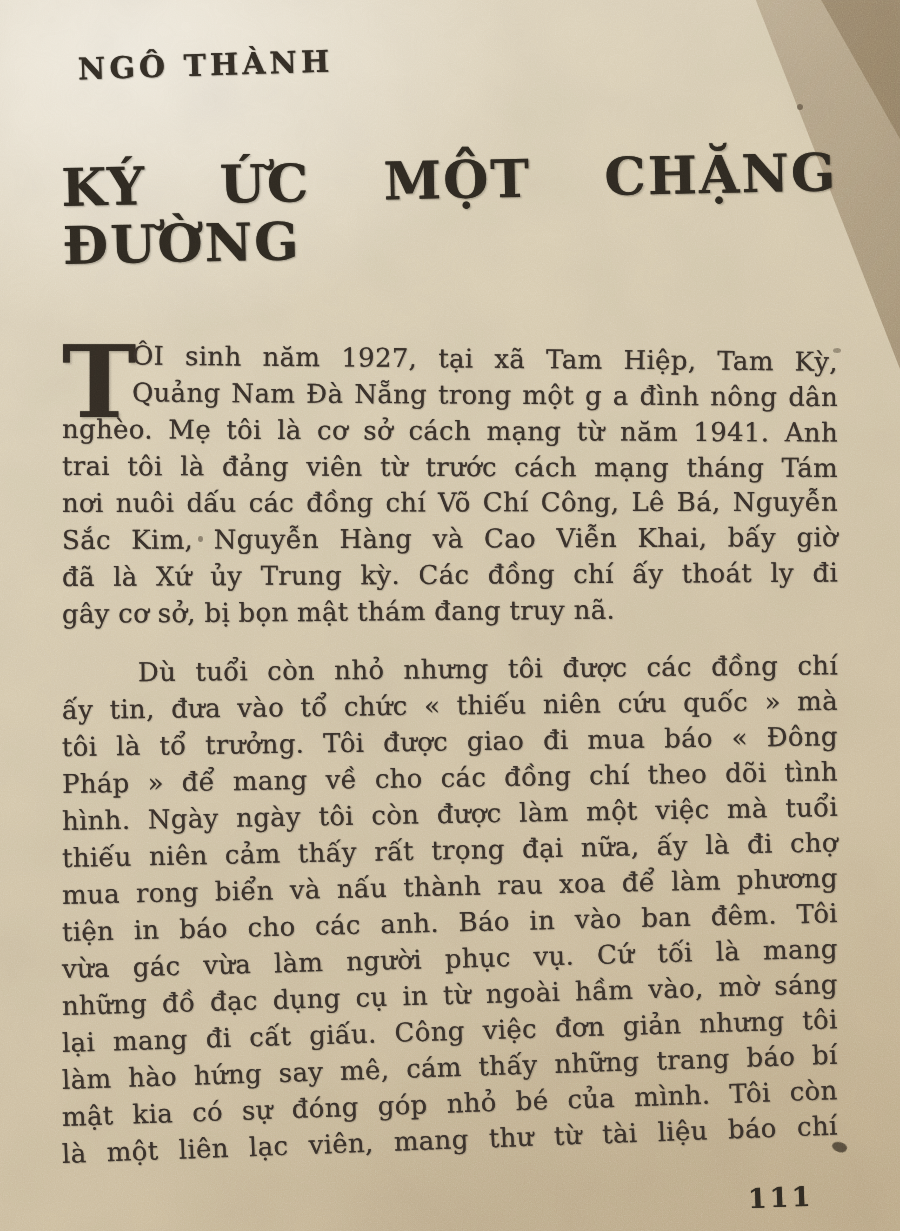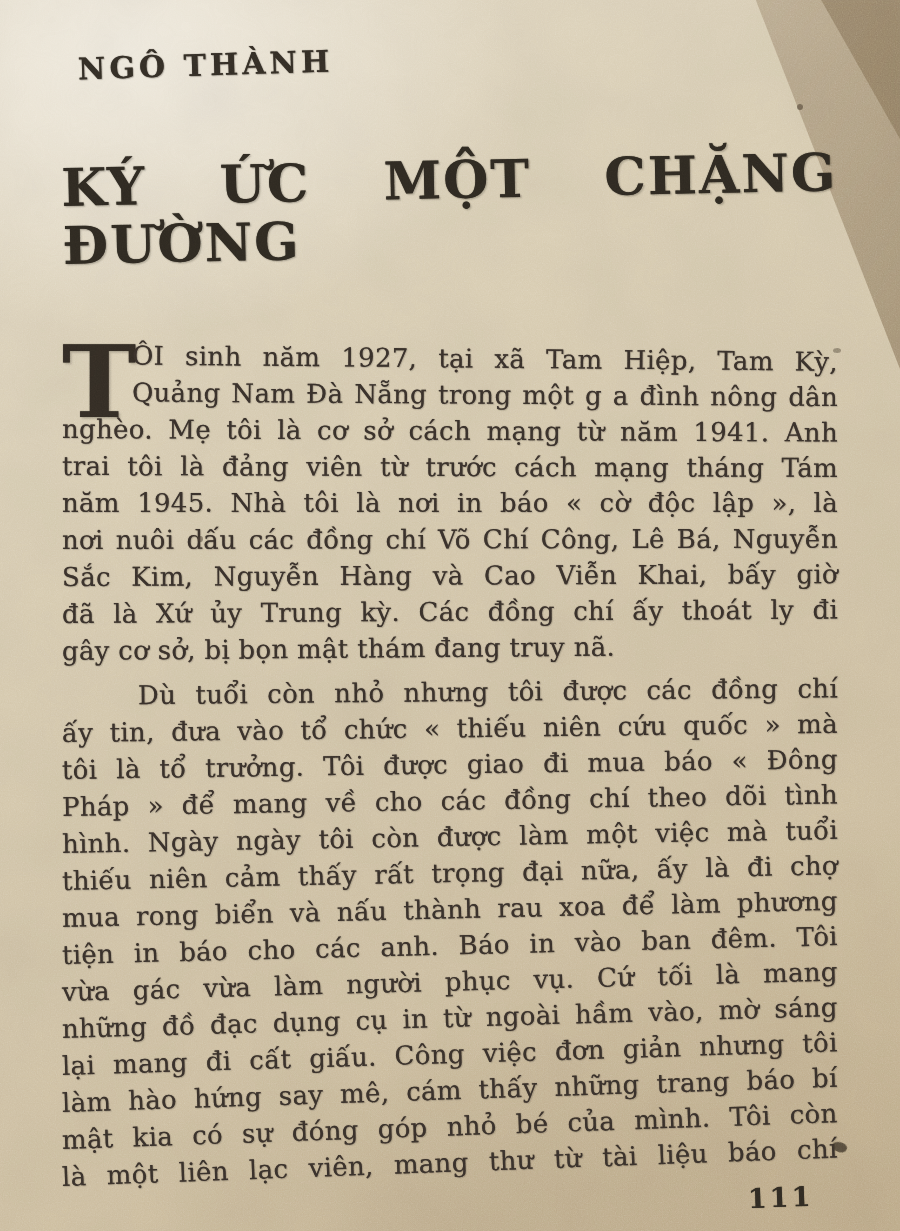--- a/index.html
+++ b/index.html
@@ -69,21 +69,21 @@
     text-shadow: 0 0 1px rgba(46,41,33,0.9), 1.5px 1.5px 1.5px rgba(46,41,33,0.22);
   }
   .body-text {
     margin-top: 62px;
     font-size: 26px;
     line-height: 37px;
     letter-spacing: 0.3px;
     text-shadow: 0 0 0.9px rgba(56,48,42,0.8), 1px 1px 1px rgba(56,48,42,0.18);
   }
   .para { position: relative; }
-  .para2 { margin-top: 8px; }
+  .para2 { margin-top: 22px; }
   .line {
     text-align: justify;
     text-align-last: justify;
     text-justify: inter-word;
     white-space: normal;
     transform-origin: 0 50%;
   }
   .line.flush { text-align-last: left; }
   .para2 .line:first-child { text-indent: 76px; }
   .dropcap {
@@ -127,21 +127,20 @@
     <h1 class="title">KÝ ỨC MỘT CHẶNG ĐƯỜNG</h1>
 
     <div class="body-text">
       <div class="para para1">
         <span class="dropcap">T</span>
         <div class="lines">
             <div class="line" style="transform: rotate(0.5deg);">ÔI sinh năm 1927, tại xã Tam Hiệp, Tam Kỳ,</div>
             <div class="line" style="transform: rotate(0.381818deg);">Quảng Nam Đà Nẵng trong một g a đình nông dân</div>
             <div class="line" style="transform: rotate(0.263636deg);">nghèo. Mẹ tôi là cơ sở cách mạng từ năm 1941. Anh</div>
             <div class="line" style="transform: rotate(0.145455deg);">trai tôi là đảng viên từ trước cách mạng tháng Tám</div>
-            <div class="line" style="transform: rotate(0.0272727deg);">năm 1945. Nhà tôi là nơi in báo « cờ độc lập », là</div>
             <div class="line" style="transform: rotate(-0.090909deg);">nơi nuôi dấu các đồng chí Võ Chí Công, Lê Bá, Nguyễn</div>
             <div class="line" style="transform: rotate(-0.209091deg);">Sắc Kim, Nguyễn Hàng và Cao Viễn Khai, bấy giờ</div>
             <div class="line" style="transform: rotate(-0.327273deg);">đã là Xứ ủy Trung kỳ. Các đồng chí ấy thoát ly đi</div>
             <div class="line flush" style="transform: rotate(-0.445455deg);">gây cơ sở, bị bọn mật thám đang truy nã.</div>
           </div>
       </div>
       <div class="para para2">
         <div class="lines">
             <div class="line" style="transform: rotate(-0.563636deg);">Dù tuổi còn nhỏ nhưng tôi được các đồng chí</div>
             <div class="line" style="transform: rotate(-0.681818deg);">ấy tin, đưa vào tổ chức « thiếu niên cứu quốc » mà</div>

